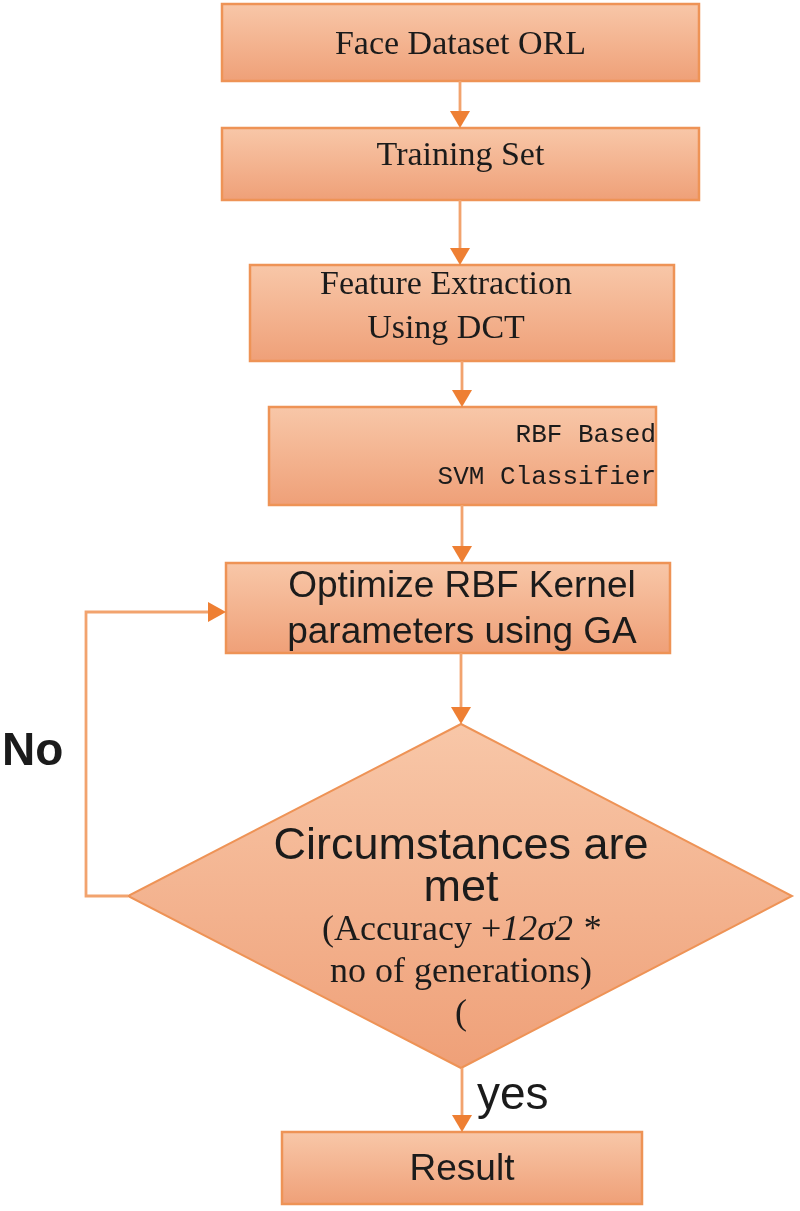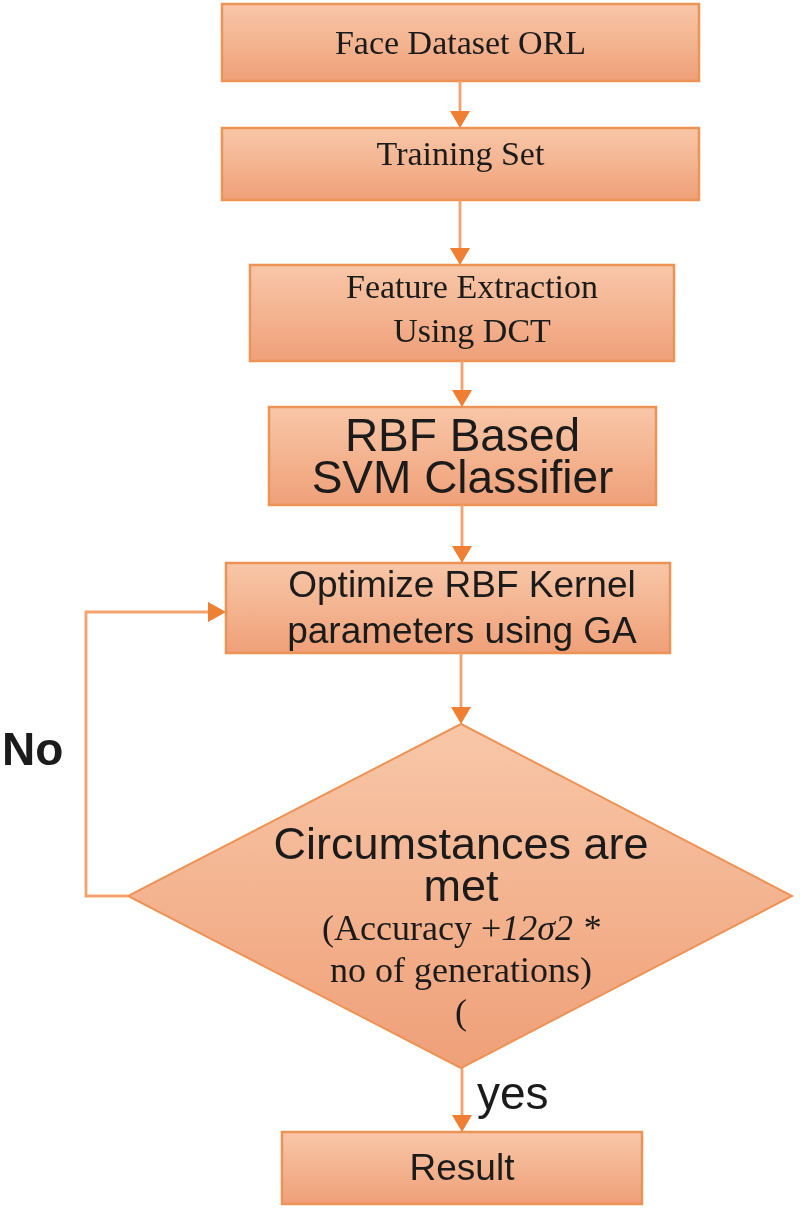--- a/index.html
+++ b/index.html
@@ -54,23 +54,24 @@
     justify-content: center;
     text-align: center;
     color: var(--ink, #1b1b1b);
   }
   .serif {
     font-family: "Liberation Serif", serif;
     font-size: 34px;
     line-height: 44px;
   }
   .sans-sm {
-    font-family: Liberation Sans, sans-serif;
-    font-size: 46px;
+    font-family: Liberation Mono, monospace;
+    font-size: 26px;
     line-height: 42px;
+    align-items: flex-end;
   }
   .sans-md {
     font-family: "Liberation Sans", sans-serif;
     font-size: 37px;
     line-height: 46px;
   }
   .diamond-text {
     justify-content: flex-start;
     line-height: 42px;
   }
@@ -137,21 +138,21 @@
   </svg>
 
   <div class="node-text serif" style="left:222px; top:4px; width:477px; height:77px;">
     <span>Face Dataset ORL</span>
   </div>
 
   <div class="node-text serif" style="left:222px; top:128px; width:477px; height:52px;">
     <span>Training Set</span>
   </div>
 
-  <div class="node-text serif" style="left:260px; top:265px; width:424px; height:80px;justify-content:space-between;">
+  <div class="node-text serif" style="left:234px; top:265px; width:424px; height:80px;">
     <span>Feature Extraction</span>
     <span>Using DCT</span>
   </div>
 
   <div class="node-text sans-sm" style="left:269px; top:407px; width:387px; height:98px;">
     <span>RBF Based</span>
     <span>SVM Classifier</span>
   </div>
 
   <div class="node-text sans-md" style="left:226px; top:563px; width:472px; height:90px;">

